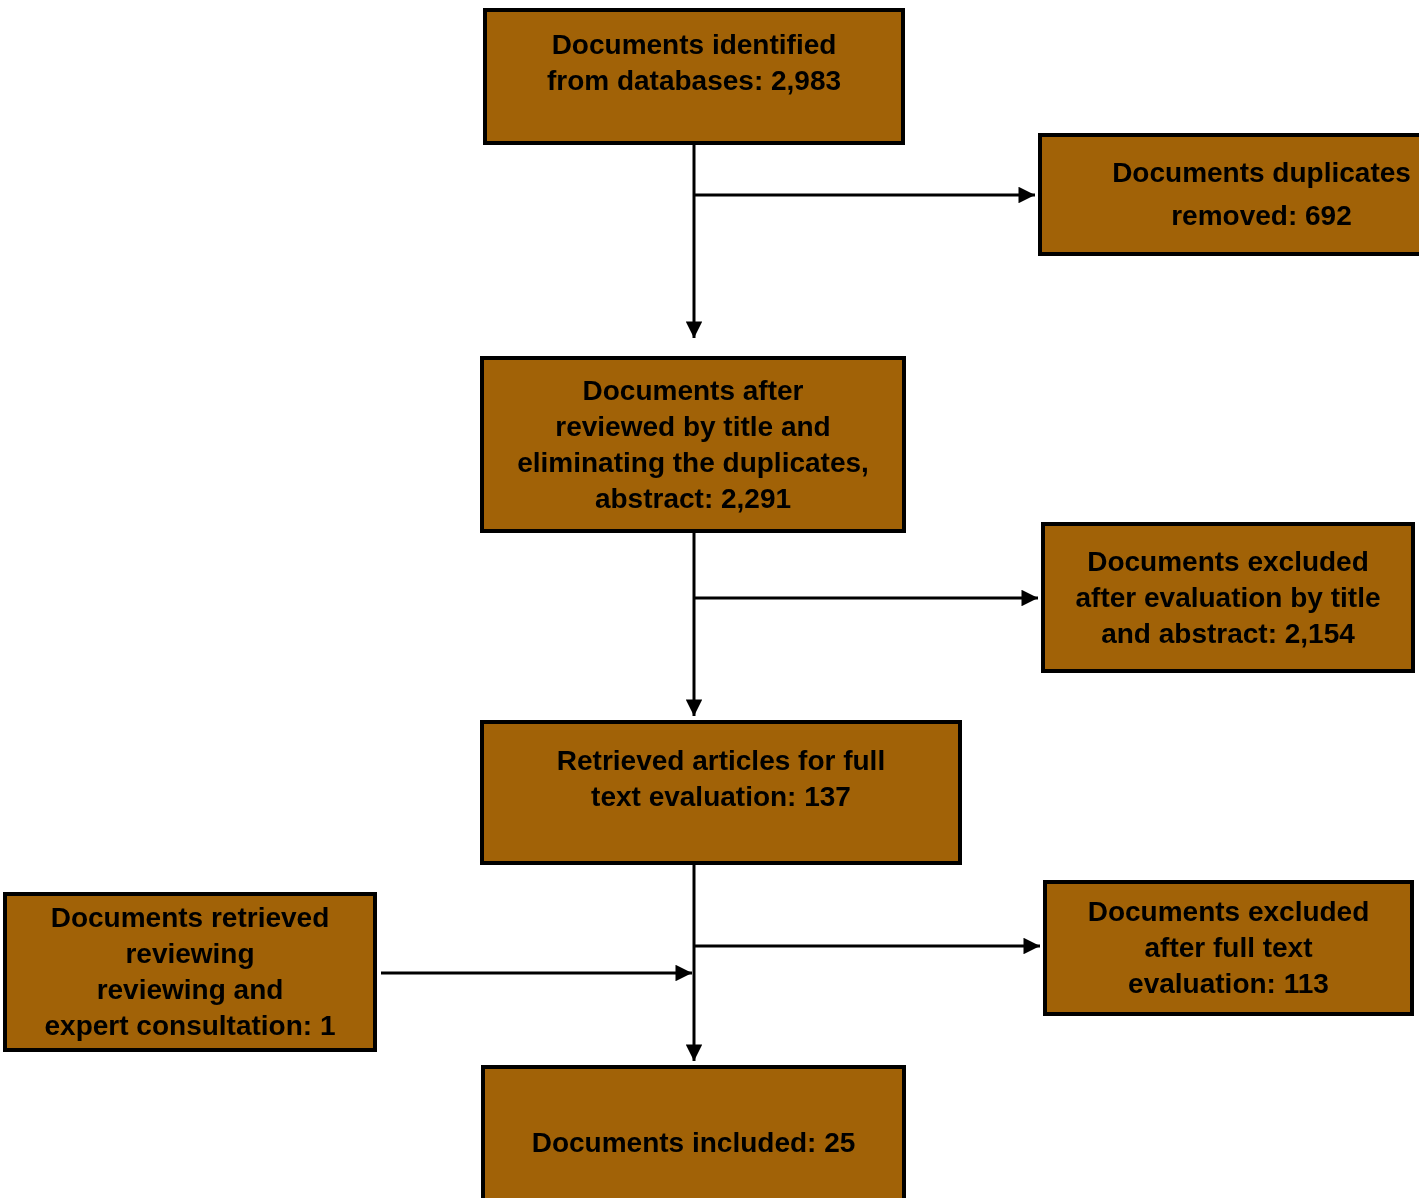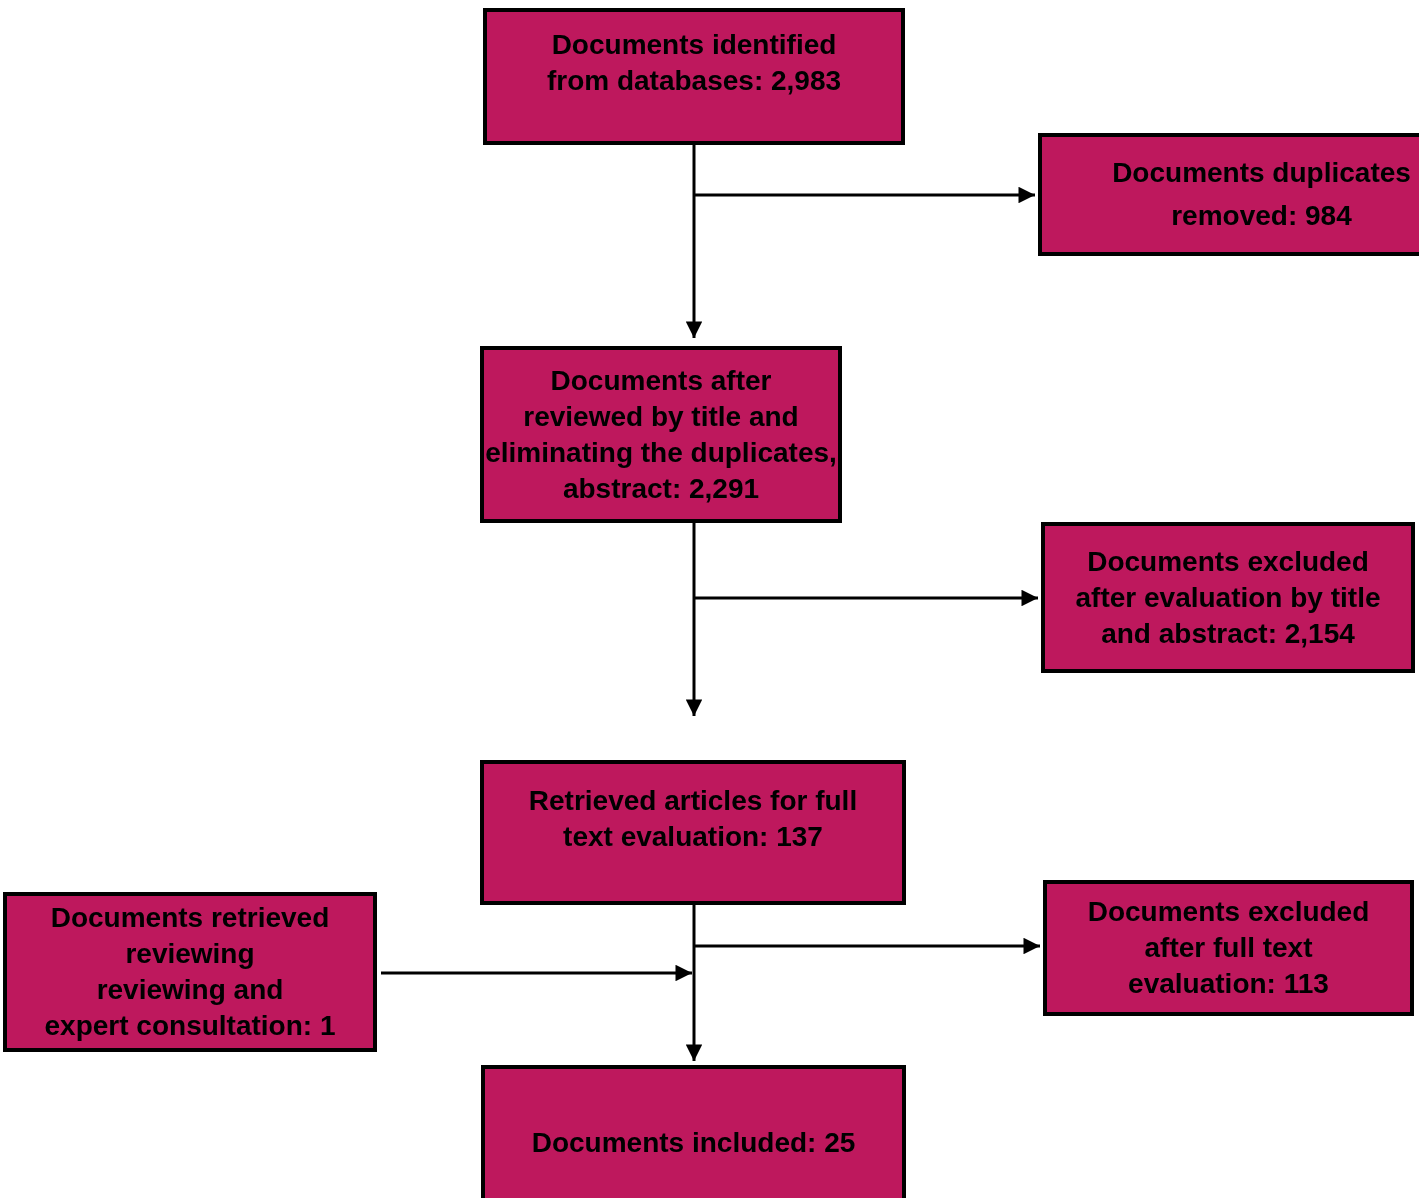--- a/index.html
+++ b/index.html
@@ -20,42 +20,42 @@
     left: 0;
     top: 0;
     width: 1419px;
     height: 1198px;
     pointer-events: none;
   }
   .box {
     position: absolute;
     box-sizing: border-box;
     border: 4px solid #000000;
-    background: #be185d;
+    background: #a16207;
     display: flex;
     flex-direction: column;
     align-items: center;
     justify-content: center;
     text-align: center;
     font-weight: bold;
     font-size: 28px;
     line-height: 36px;
     color: #000000;
     padding: 6px 2px;
   }
   .box .line { display: block; white-space: nowrap; }
 
   
   .text-high { padding-bottom: 34px; }
 
   .box-identified        { left: 483px;  top: 8px;    width: 422px; height: 137px; }
   .box-duplicates        { left: 1038px; top: 133px;  width: 447px; height: 123px; gap: 7px; }
-  .box-screened          { left: 480px;  top: 346px;  width: 362px; height: 177px; }
+  .box-screened          { left: 480px;  top: 356px;  width: 426px; height: 177px; }
   .box-excluded-title    { left: 1041px; top: 522px;  width: 374px; height: 151px; }
-  .box-fulltext          { left: 480px;  top: 760px;  width: 426px; height: 145px; }
+  .box-fulltext          { left: 480px;  top: 720px;  width: 482px; height: 145px; }
   .box-references        { left: 3px;    top: 892px;  width: 374px; height: 160px; text-align: right; }
   .box-excluded-fulltext { left: 1043px; top: 880px;  width: 371px; height: 136px; }
   .box-included          { left: 481px;  top: 1065px; width: 425px; height: 156px; }
 </style>
 </head>
 <body>
 
 <div class="canvas">
 
   <svg class="connectors" viewBox="0 0 1419 1198" xmlns="http://www.w3.org/2000/svg">
@@ -73,21 +73,21 @@
     <line x1="381" y1="973" x2="692" y2="973" stroke="#000000" stroke-width="3" marker-end="url(#arrow)"></line>
   </svg>
 
   <div class="box box-identified text-high">
     <span class="line">Documents identified</span>
     <span class="line">from databases: 2,983</span>
   </div>
 
   <div class="box box-duplicates">
     <span class="line">Documents duplicates</span>
-    <span class="line">removed: 984</span>
+    <span class="line">removed: 692</span>
   </div>
 
   <div class="box box-screened">
     <span class="line">Documents after</span>
     <span class="line">reviewed by title and</span>
     <span class="line">eliminating the duplicates,</span>
     <span class="line">abstract: 2,291</span>
   </div>
 
   <div class="box box-excluded-title">

